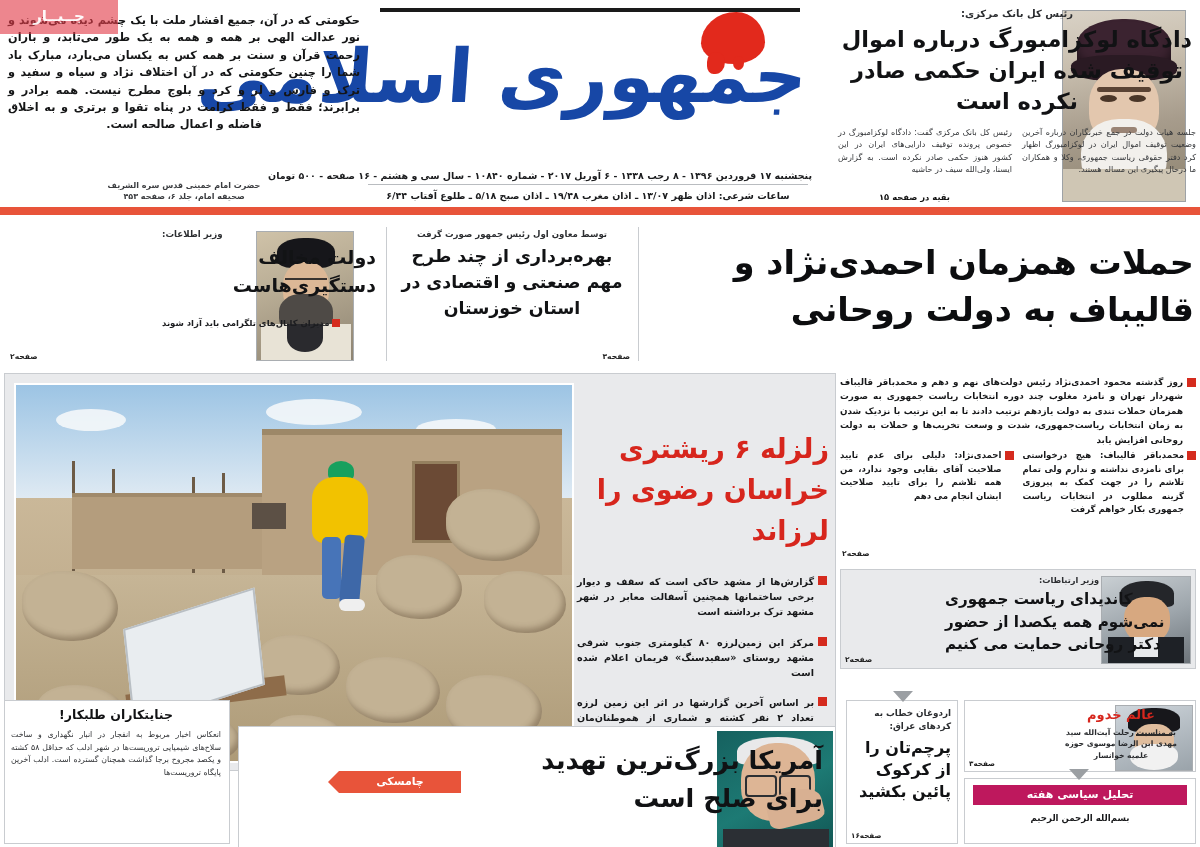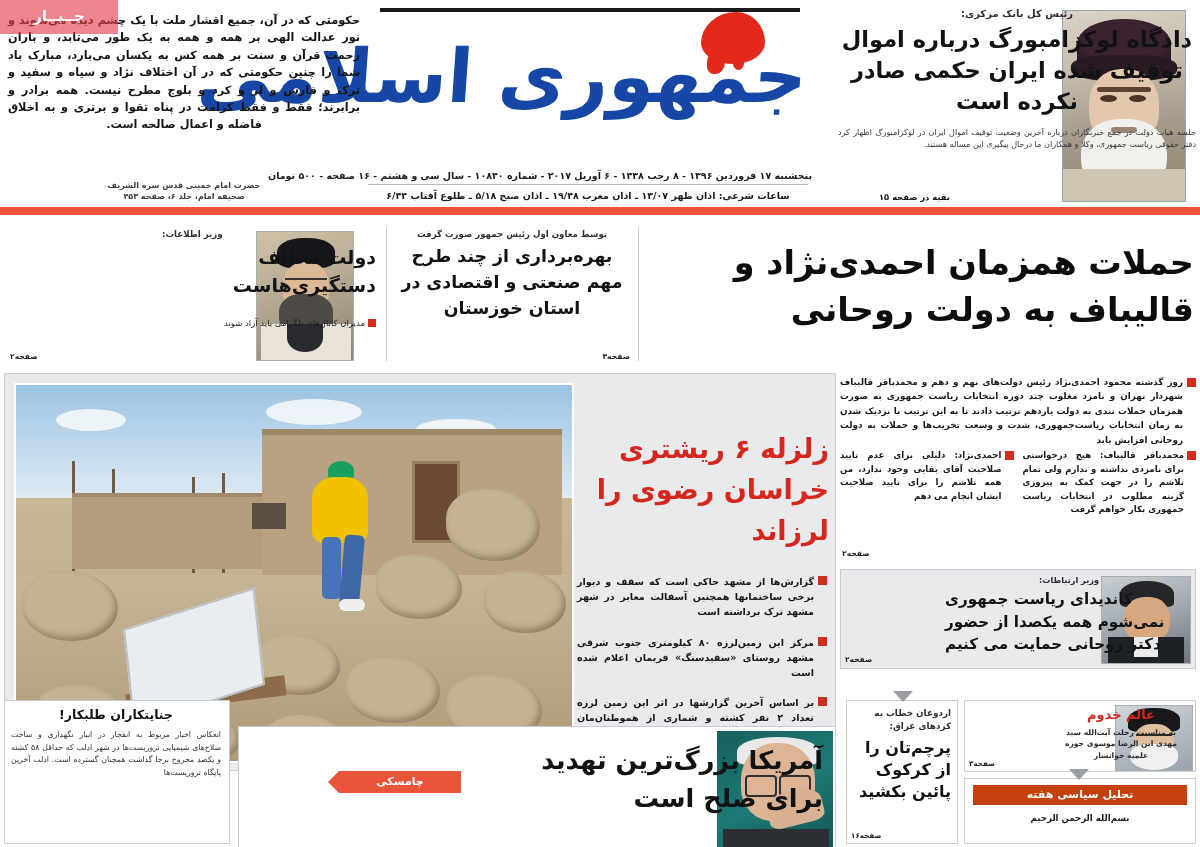--- a/index.html
+++ b/index.html
@@ -134,21 +134,21 @@
   #mini-photo .face{position:absolute;left:26px;top:30px;width:46px;height:52px;background:#dcb896;border-radius:44% 44% 42% 42%;}
   #mini-photo .glass{position:absolute;left:28px;top:46px;width:42px;height:6px;border-top:2px solid #3a3430;}
   #mini-photo .beard{position:absolute;left:22px;top:62px;width:54px;height:44px;background:#4e4a46;border-radius:40% 40% 46% 46%;}
   #mini-photo .body{position:absolute;left:4px;top:92px;width:90px;height:40px;background:#e8e3d6;}
   #mini-photo .collar{position:absolute;left:30px;top:92px;width:36px;height:28px;background:#2a2a2e;border-radius:0 0 50% 50%;}
   #mini-kicker{position:absolute;right:4px;top:4px;width:214px;text-align:left;font-size:8.6px;font-weight:bold;color:#2c2e31;}
   #mini-head{
     position:absolute;right:4px;top:18px;width:214px;text-align:right;
     font-size:19px;line-height:28px;font-weight:bold;color:#121315;
   }
-  #mini-sub{position:absolute;right:4px;top:92px;width:214px;text-align:right;font-size:8.5px;font-weight:normal;color:#1c1d20;line-height:13px;}
+  #mini-sub{position:absolute;right:4px;top:92px;width:214px;text-align:left;font-size:8.5px;font-weight:bold;color:#1c1d20;line-height:13px;}
   #mini-sub .sqr{display:inline-block;width:8px;height:8px;background:#d52b1e;margin-left:3px;vertical-align:-1px;}
   #mini-page{position:absolute;left:2px;bottom:4px;font-size:7.6px;font-weight:bold;color:#222;}
 
   
   #band3{position:absolute;left:0;top:373px;width:1200px;height:400px;}
 
   
   #quake-panel{position:absolute;left:4px;top:0px;width:832px;height:398px;background:#e9eaec;border:1px solid #c9ccd0;box-sizing:border-box;}
   #quake-head{
     position:absolute;right:6px;top:54px;width:252px;text-align:right;
@@ -223,21 +223,21 @@
   #alem-photo .turban{position:absolute;left:12px;top:2px;width:52px;height:24px;background:#17171b;border-radius:46% 46% 20% 20%;}
   #alem-photo .face{position:absolute;left:18px;top:18px;width:40px;height:34px;background:#e0bd9d;border-radius:44%;}
   #alem-photo .glass{position:absolute;left:20px;top:28px;width:36px;height:6px;border-top:2px solid #2f2b28;}
   #alem-photo .beard{position:absolute;left:14px;top:38px;width:48px;height:26px;background:#f1f1f1;border-radius:40% 40% 50% 50%;}
   #alem-title{position:absolute;right:8px;top:6px;width:132px;text-align:center;font-size:13px;font-weight:bold;color:#d7261d;}
   #alem-sub{position:absolute;right:8px;top:26px;width:132px;text-align:center;font-size:7.6px;line-height:11.4px;color:#2a2c2f;font-weight:bold;}
   #alem-page{position:absolute;left:4px;bottom:3px;font-size:7.2px;font-weight:bold;color:#222;}
 
   
   #week-box{position:absolute;left:964px;top:78px;width:232px;height:66px;border:1px solid #c9ccd0;background:#fff;box-sizing:border-box;}
-  #week-bar{position:absolute;left:8px;top:6px;width:214px;height:20px;background:#c2410c;color:#fff;text-align:center;font-size:11px;font-weight:bold;line-height:20px;}
+  #week-bar{position:absolute;left:8px;top:6px;width:214px;height:20px;background:#be185d;color:#fff;text-align:center;font-size:11px;font-weight:bold;line-height:20px;}
   #week-bism{position:absolute;left:8px;top:34px;width:214px;text-align:center;font-size:8.6px;font-weight:bold;color:#17181a;}
   #week-tri{position:absolute;left:104px;top:-10px;width:0;height:0;border-left:10px solid transparent;border-right:10px solid transparent;border-top:11px solid #9b9fa3;}
 
   
   #erd-box{position:absolute;left:846px;top:0px;width:112px;height:144px;border:1px solid #c9ccd0;background:#fff;box-sizing:border-box;}
   #erd-kicker{position:absolute;right:6px;top:6px;width:100px;text-align:right;font-size:8.8px;line-height:13px;font-weight:bold;color:#2c2e31;}
   #erd-head{position:absolute;right:6px;top:36px;width:100px;text-align:right;font-size:16px;line-height:22px;font-weight:bold;color:#111214;}
   #erd-page{position:absolute;left:4px;bottom:3px;font-size:7.2px;font-weight:bold;color:#222;}
   #erd-tri{position:absolute;left:46px;top:-10px;width:0;height:0;border-left:10px solid transparent;border-right:10px solid transparent;border-top:11px solid #9b9fa3;}
 
@@ -308,20 +308,21 @@
       <div class="beard"></div>
       <div class="mouth"></div>
       <div class="robe"></div>
     </div>
 
     <div id="tr-story">
       <div id="tr-kicker">رئیس کل بانک مرکزی:</div>
       <div id="tr-head">دادگاه لوکزامبورگ درباره اموال توقیف شده ایران حکمی صادر نکرده است</div>
       <div id="tr-cols">
         <div class="col">جلسه هیات دولت در جمع خبرنگاران درباره آخرین وضعیت توقیف اموال ایران در لوکزامبورگ اظهار کرد دفتر حقوقی ریاست جمهوری، وکلا و همکاران ما درحال پیگیری این مساله هستند.</div>
+        <div class="col">رئیس کل بانک مرکزی گفت: دادگاه لوکزامبورگ در خصوص پرونده توقیف دارایی‌های ایران در این کشور هنوز حکمی صادر نکرده است. به گزارش ایسنا، ولی‌الله سیف در حاشیه</div>
       </div>
       <div id="tr-more" class="pagenum">بقیه در صفحه ۱۵</div>
     </div>
 
     <div id="watermark">
       <div class="wmtext">جــبــار</div>
     </div>
   </div>
 
   <div id="red-rule-1" class="red-rule"></div>

